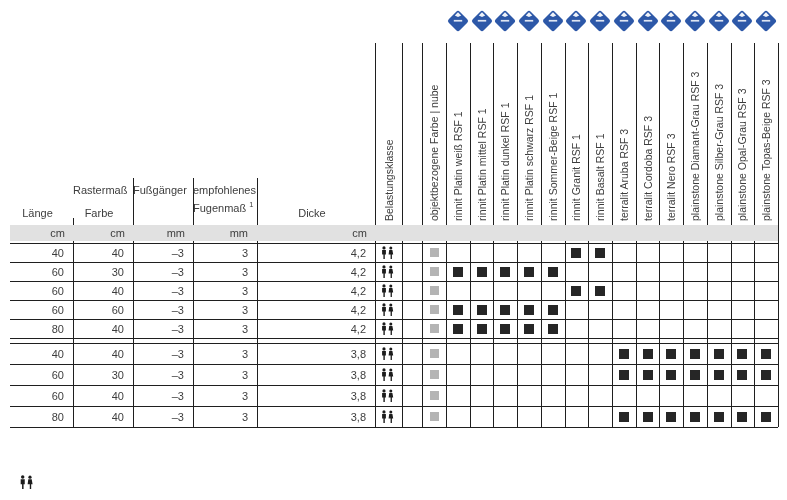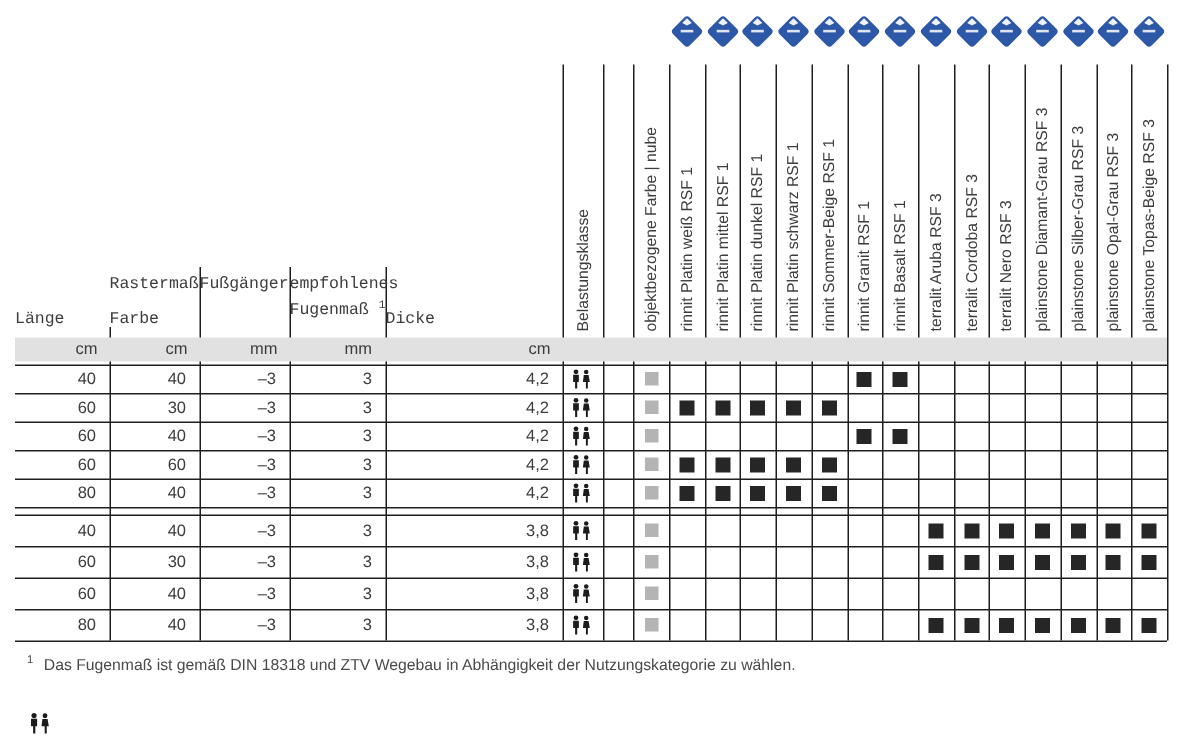--- a/index.html
+++ b/index.html
@@ -1,21 +1,21 @@
 <!DOCTYPE html>
 <html><head>
 <meta charset="utf-8">
 <style>
   html,body{margin:0;padding:0;background:#ffffff;}
   body{width:787px;height:500px;font-family:"Liberation Sans",sans-serif;}
   .canvas{position:relative;width:787px;height:500px;background:#fff;overflow:hidden;color:#3d3d3d;}
   .vline{position:absolute;width:1px;background:#1f1f1f;}
   .hline{position:absolute;height:1px;left:10px;width:768px;background:#1f1f1f;}
   .val{position:absolute;text-align:right;font-size:11px;line-height:14px;height:14px;white-space:nowrap;}
-  .hdr{position:absolute;text-align:left;font-size:11px;line-height:13px;white-space:nowrap;font-family:Liberation Mono, monospace;}
+  .hdr{position:absolute;text-align:center;font-size:11px;line-height:13px;white-space:nowrap;}
   .rot{position:absolute;transform:rotate(-90deg);font-size:10.5px;line-height:12px;height:12px;white-space:nowrap;text-align:left;color:#3d3d3d;}
   .units-strip{position:absolute;left:10px;top:225px;width:768px;height:16px;}
   .unit{position:absolute;top:227px;font-size:11px;line-height:13px;text-align:right;}
   .sq{position:absolute;}
   .iconbox{position:absolute;}
   .foot{position:absolute;font-size:10.5px;line-height:13px;color:#4a4a4a;white-space:nowrap;}
   sup{font-size:7.5px;}
 </style>
 </head>
 <body>
@@ -325,21 +325,20 @@
   <div class="rot" style="left:299.5px;top:126px;width:178px;">Belastungsklasse</div>
   <div class="rot" style="left:345px;top:126px;width:178px;">objektbezogene Farbe | nube</div>
 
   <div class="units-strip" id="units-strip" style="background: rgb(225, 225, 225);"></div>
   <div class="unit" style="left:10px;width:55px;">cm</div>
   <div class="unit" style="left:73px;width:52px;">cm</div>
   <div class="unit" style="left:133px;width:52px;">mm</div>
   <div class="unit" style="left:193px;width:55px;">mm</div>
   <div class="unit" style="left:257px;width:110px;">cm</div>
 
-  <div class="foot" style="left:18px;top:433px;"><sup style="margin-right:7px;">1</sup><span>Das Fugenmaß ist gemäß DIN 18318 und ZTV Wegebau in Abhängigkeit der Nutzungskategorie zu wählen.</span></div>
 
   <div class="iconbox" style="left:18px;top:475px;">
     <svg width="18" height="15" viewBox="0 0 16 14">
         <g fill="#1c1c1c">
       <circle cx="4" cy="1.9" r="1.6"></circle>
       <path d="M2.1 3.9 L5.9 3.9 L5.9 8.6 L4.8 8.6 L4.8 13 L3.4 13 L3.4 8.6 L2.1 8.6 Z"></path>
       <circle cx="10.8" cy="2" r="1.5"></circle>
       <path d="M9.2 4 L12.4 4 L13.2 8.6 L11.9 8.6 L11.9 13 L10.6 13 L10.6 8.6 L8.6 8.6 Z"></path>
     </g>
       </svg>

